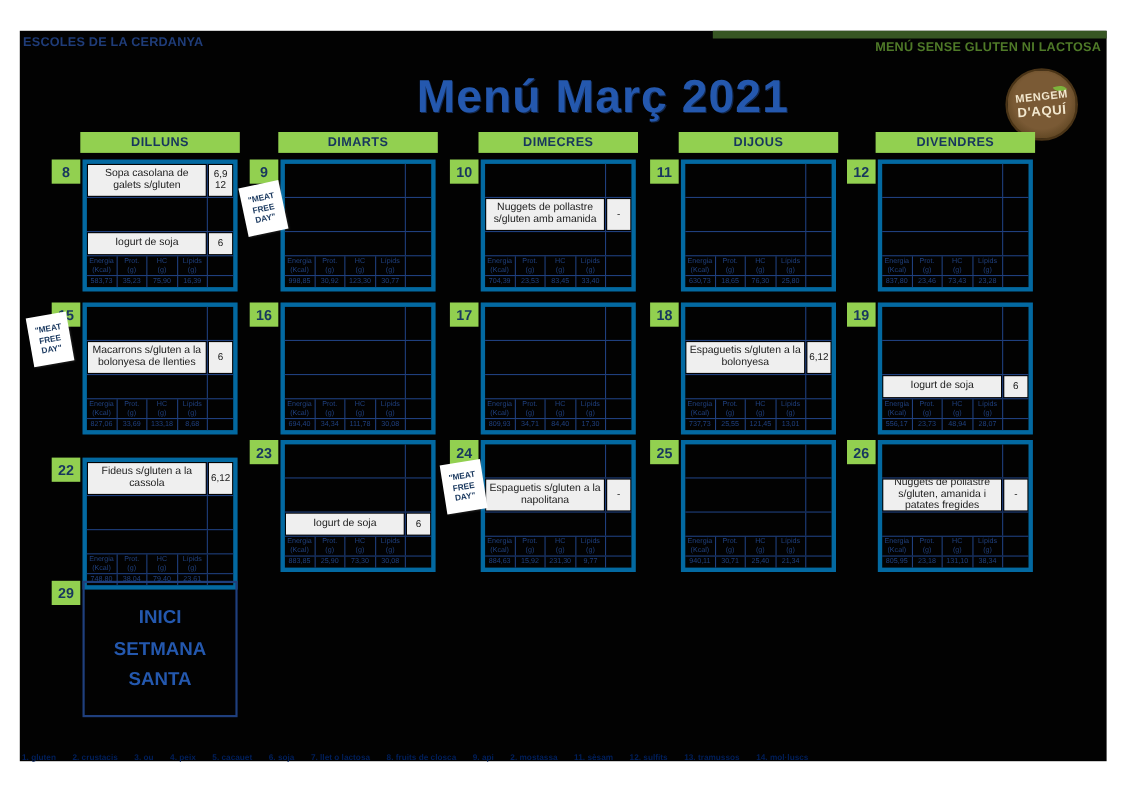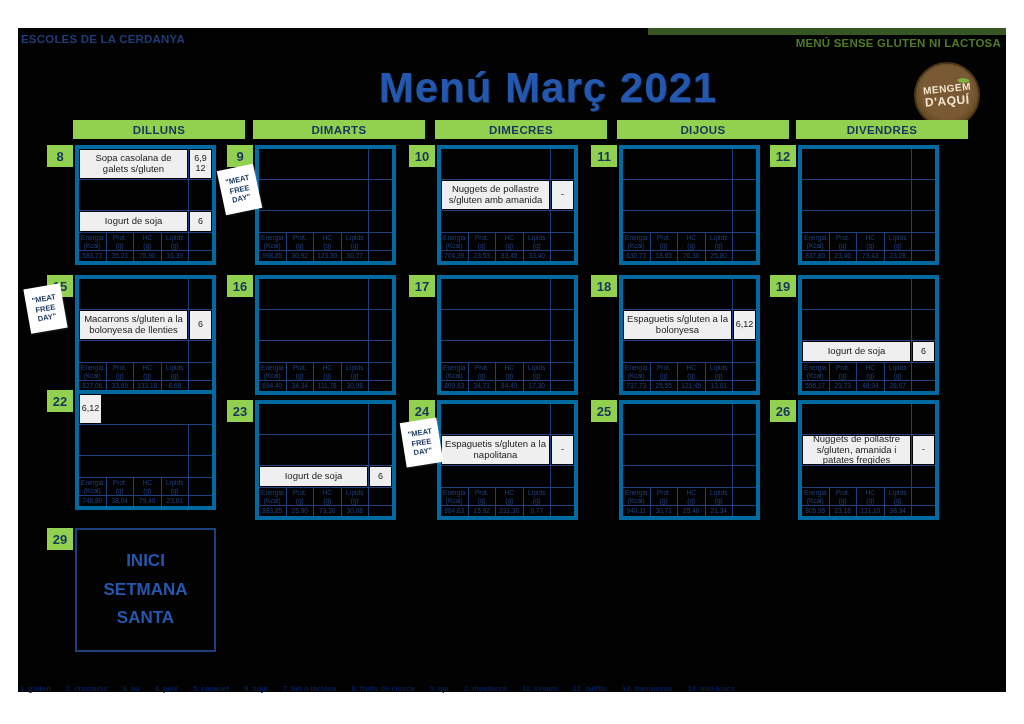--- a/index.html
+++ b/index.html
@@ -8,21 +8,21 @@
   .green-strip{position:absolute;left:630px;top:0;right:0;height:7px;background:#375623;}
   .hdr-left{position:absolute;left:3px;top:5px;font-size:11.5px;font-weight:bold;color:#1F3C78;letter-spacing:.2px;}
   .hdr-right{position:absolute;right:5px;top:9px;font-size:11.5px;font-weight:bold;color:#4F7A28;letter-spacing:.2px;padding-left:48px;}
   .main-title{position:absolute;left:0;top:36px;width:100%;text-align:center;font-size:42px;font-weight:800;color:#2458AE;letter-spacing:1px;text-shadow:1px 1px 0 #13294f;padding-left:36px;}
   .logo{position:absolute;top:34px;right:26px;width:62px;height:62px;border-radius:50%;
         background:radial-gradient(circle at 50% 45%, #7a5a35 55%, #5d4421 78%, #6e5128 100%);
         border:2px solid #4a3417;display:flex;flex-direction:column;align-items:center;justify-content:center;}
   .logo .l1{color:#F2E7CE;font-weight:800;font-size:10px;letter-spacing:.5px;transform:rotate(-6deg);}
   .logo .l2{color:#F2E7CE;font-weight:800;font-size:12px;letter-spacing:.5px;transform:rotate(-4deg);}
   .logo .leaf{position:absolute;top:13px;right:9px;width:11px;height:7px;background:#7DB33C;border-radius:0 100% 0 100%;transform:rotate(-25deg);}
-  .wd-header{position:absolute;height:19px;width:172px;background:#92D050;color:#17365D;font-weight:bold;font-size:11.5px;display:flex;align-items:center;justify-content:center;letter-spacing:.4px;}
+  .wd-header{position:absolute;height:19px;width:145px;background:#92D050;color:#17365D;font-weight:bold;font-size:11.5px;display:flex;align-items:center;justify-content:center;letter-spacing:.4px;}
   .day{position:absolute;width:169px;height:120px;}
   .daynum{position:absolute;left:0;top:0;width:26px;height:22px;background:#92D050;color:#17365D;font-weight:bold;font-size:13px;display:flex;align-items:center;justify-content:center;}
   .dtable{position:absolute;left:28px;top:0;width:141px;height:120px;box-sizing:border-box;border:4px solid #0369a1;display:flex;flex-direction:column;background:#020202;}
   .row{display:flex;box-sizing:border-box;border-bottom:1px solid #1F3F7D;min-height:0;}
   .row.last{border-bottom:none;}
   .r1{height:31px;}.r2{height:31px;}.r3{height:22px;}.rnh{height:18px;}.rnv{flex:1;}
   .cellL{flex:1 1 auto;border-right:1px solid #1F3F7D;display:flex;min-width:0;}
   .cellA{flex:0 0 23px;display:flex;min-width:0;}
   .wbox{flex:1;margin:1px;background:#EFEFEF;display:flex;align-items:center;justify-content:center;text-align:center;
         font-size:9.5px;line-height:1.12;color:#1a1a1a;padding:0 2px;overflow:hidden;}
@@ -552,24 +552,27 @@
           <div class="cellL">
             <div class="nc">556,17</div>
             <div class="nc">23,73</div>
             <div class="nc">48,94</div>
             <div class="nc lastnc">28,07</div>
           </div>
           <div class="cellA"></div>
         </div>
       </div>
     </div>
-    <div class="day" style="left: 47px; top: 390px;">
+    <div class="day" style="left: 47px; top: 416px;">
       <div class="daynum">22</div>
       <div class="dtable">
         <div class="row r1">
+          <div class="cellL">
+            <div class="wbox">Fideus s/gluten a la cassola</div>
+          </div>
           <div class="cellA">
             <div class="abox">6,12</div>
           </div>
         </div>
         <div class="row r2">
           <div class="cellL"></div>
           <div class="cellA"></div>
         </div>
         <div class="row r3">
           <div class="cellL"></div>

